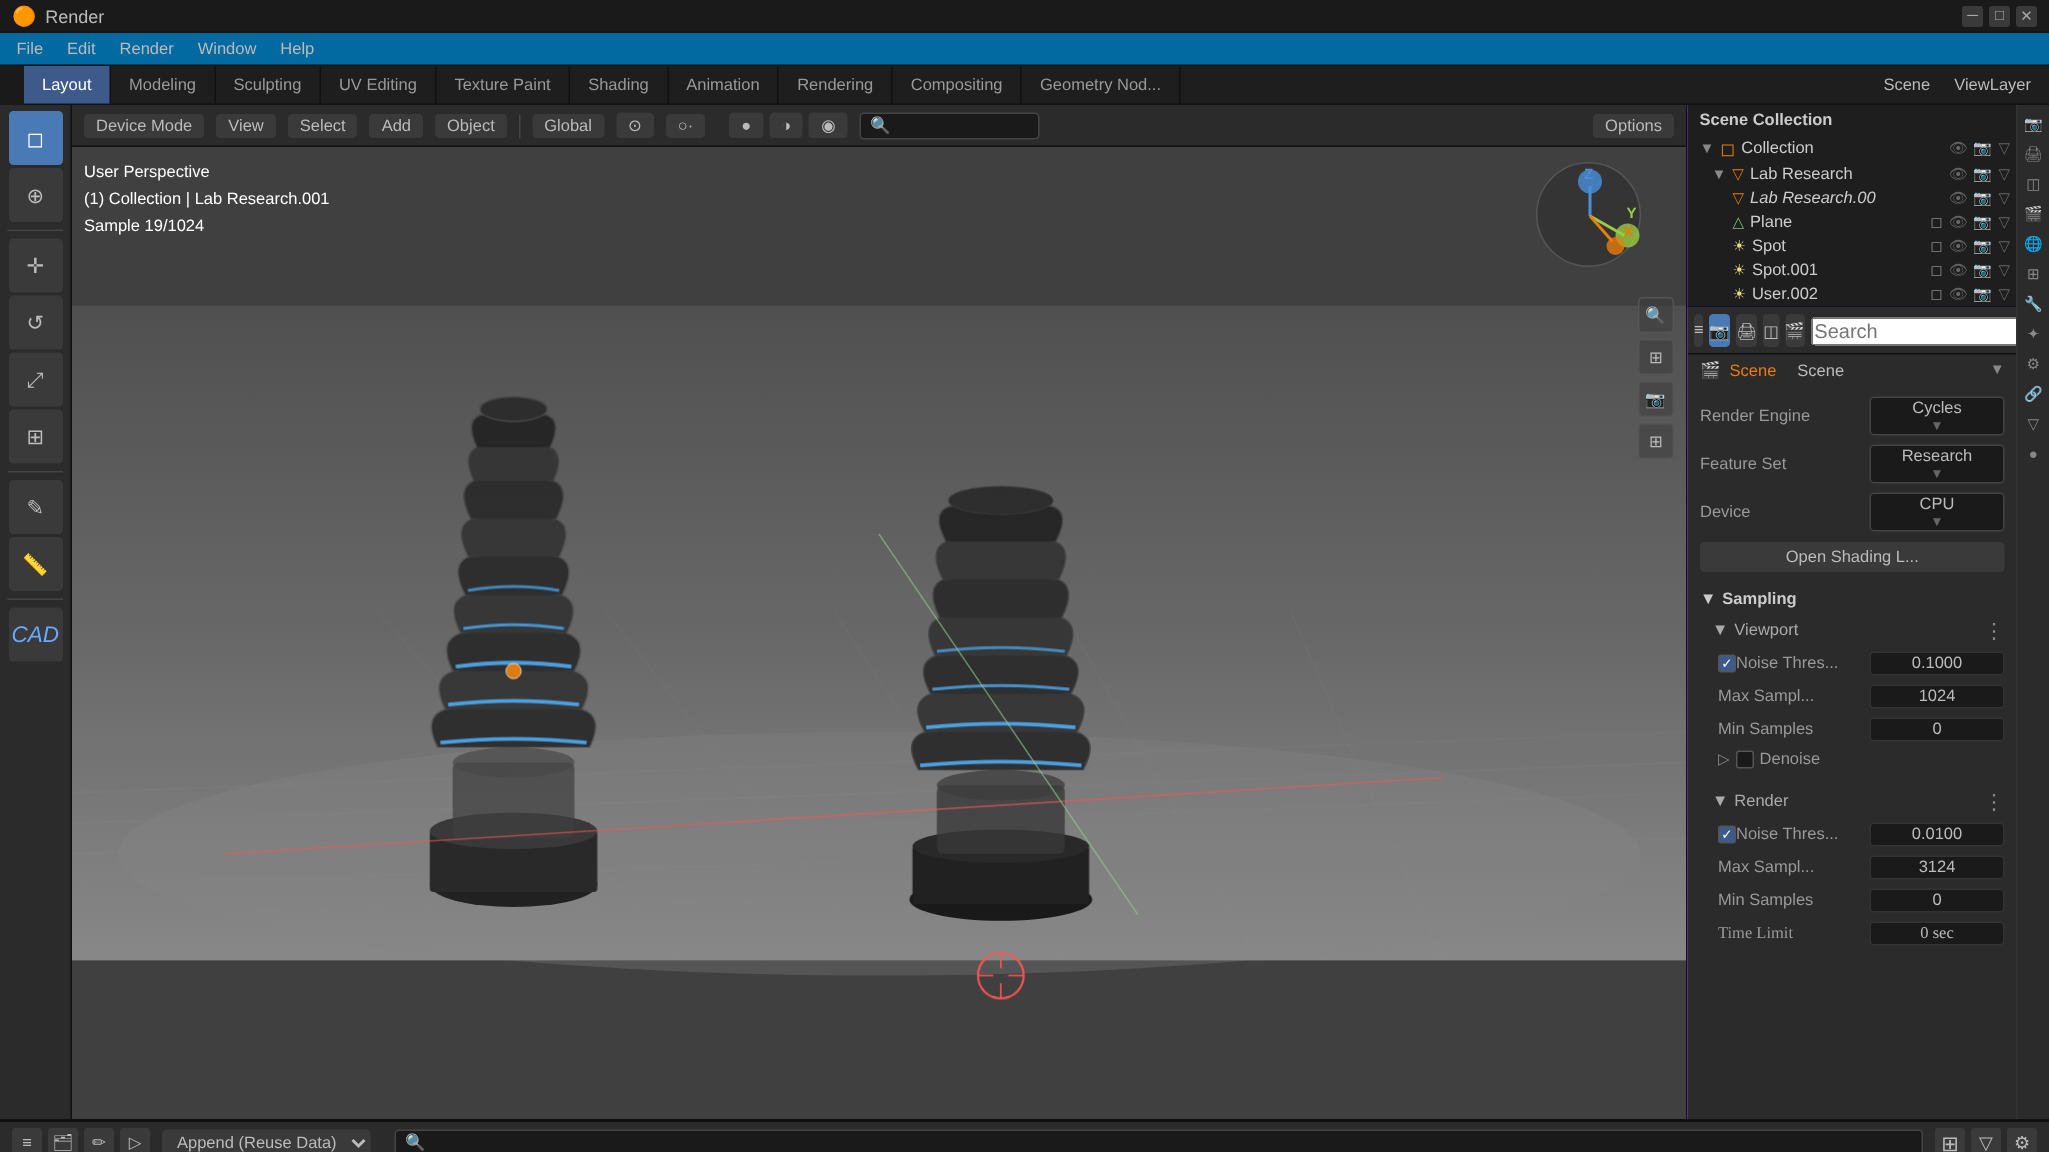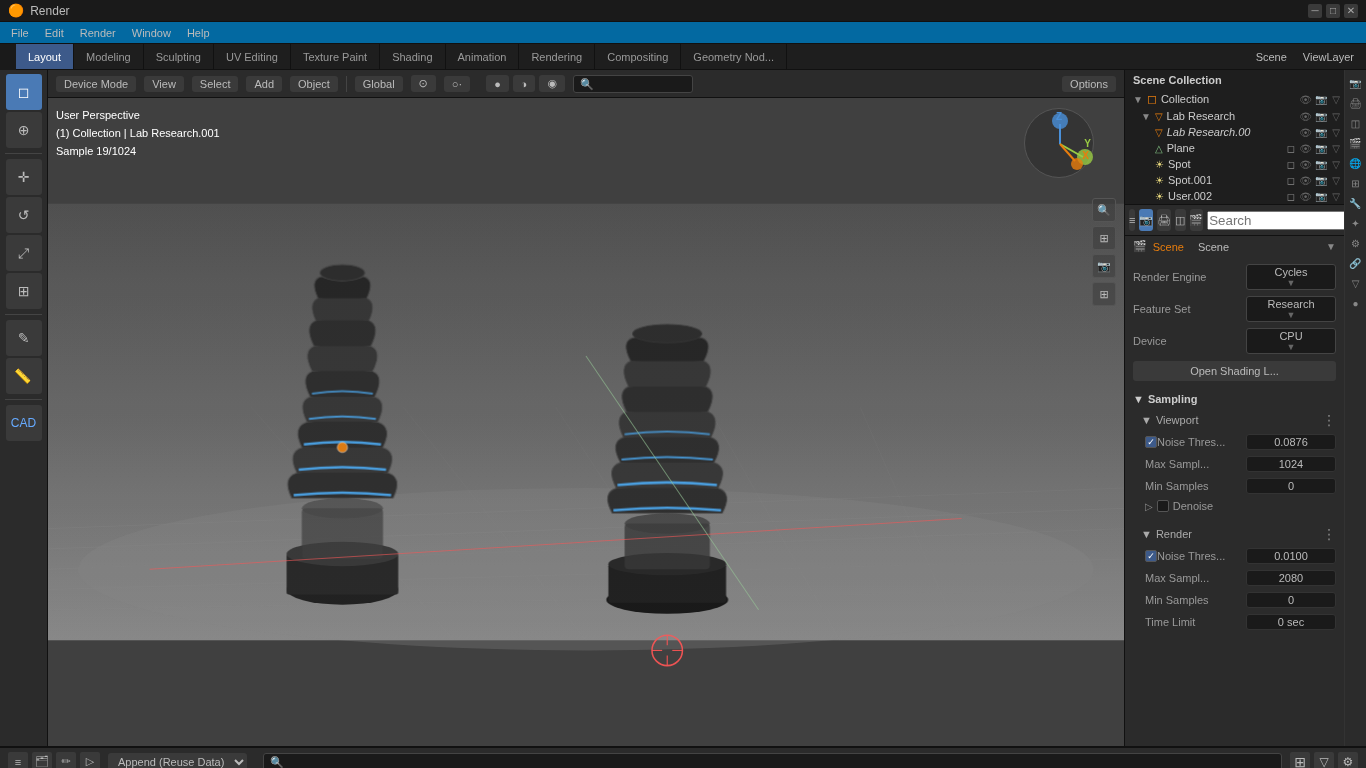--- a/index.html
+++ b/index.html
@@ -151,21 +151,21 @@
     <button class="tool-btn" title="Cursor">⊕</button>
     <div class="tool-separator"></div>
     <button class="tool-btn" title="Move">✛</button>
     <button class="tool-btn" title="Rotate">↺</button>
     <button class="tool-btn" title="Scale">⤢</button>
     <button class="tool-btn" title="Transform">⊞</button>
     <div class="tool-separator"></div>
     <button class="tool-btn" title="Annotate">✎</button>
     <button class="tool-btn" title="Measure">📏</button>
     <div class="tool-separator"></div>
-    <button class="tool-btn" style="font-size:12px;color:#6af;" title="CAD">CAD</button>
+    <button class="tool-btn" style="font-size:15px;color:#6af;font-style:italic;" title="CAD">CAD</button>
   </div>
 
   <div id="viewport">
 
     <div id="viewport-header">
       <button class="vp-btn">Device Mode</button>
       <button class="vp-btn">View</button>
       <button class="vp-btn">Select</button>
       <button class="vp-btn">Add</button>
       <button class="vp-btn">Object</button>
@@ -443,21 +443,21 @@
 
         <div class="props-sub-header">
           <span>▼</span>
           <span>Viewport</span>
           <button class="props-menu-btn">⋮</button>
         </div>
 
         <div class="props-row" style="padding-left:12px;">
           <div class="props-checkbox checked">✓</div>
           <span class="props-label">Noise Thres...</span>
-          <div class="props-value">0.0876</div>
+          <div class="props-value">0.1000</div>
         </div>
         <div class="props-row" style="padding-left:12px;">
           <span class="props-label">Max Sampl...</span>
           <div class="props-value">1024</div>
         </div>
         <div class="props-row" style="padding-left:12px;">
           <span class="props-label">Min Samples</span>
           <div class="props-value">0</div>
         </div>
 
@@ -475,27 +475,27 @@
           <button class="props-menu-btn">⋮</button>
         </div>
 
         <div class="props-row" style="padding-left:12px;">
           <div class="props-checkbox checked">✓</div>
           <span class="props-label">Noise Thres...</span>
           <div class="props-value">0.0100</div>
         </div>
         <div class="props-row" style="padding-left:12px;">
           <span class="props-label">Max Sampl...</span>
-          <div class="props-value">2080</div>
+          <div class="props-value">3124</div>
         </div>
         <div class="props-row" style="padding-left:12px;">
           <span class="props-label">Min Samples</span>
           <div class="props-value">0</div>
         </div>
-        <div class="props-row" style="padding-left:12px;">
+        <div class="props-row" style="padding-left:12px;font-family:Liberation Serif, serif;">
           <span class="props-label">Time Limit</span>
           <div class="props-value">0 sec</div>
         </div>
       </div>
     </div>
   </div>
 
   <div id="props-icon-strip">
     <button class="pis-btn active" title="Render Properties">📷</button>
     <button class="pis-btn" title="Output">🖨</button>

